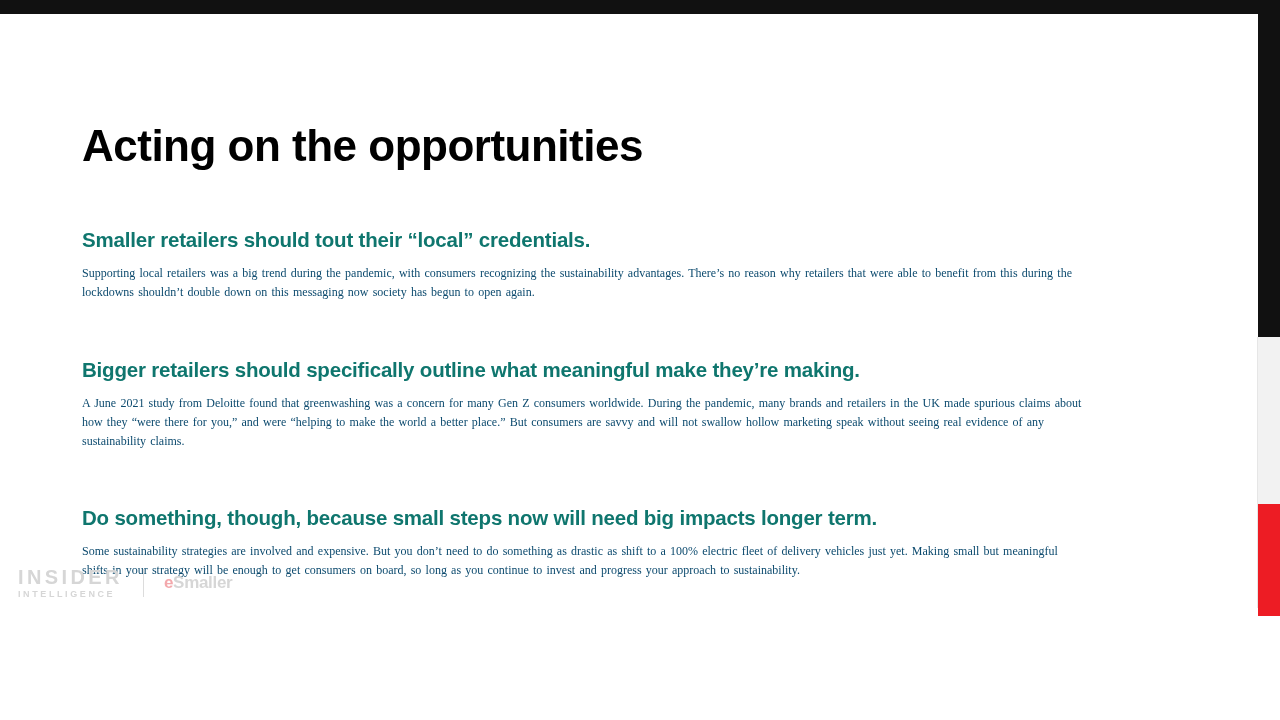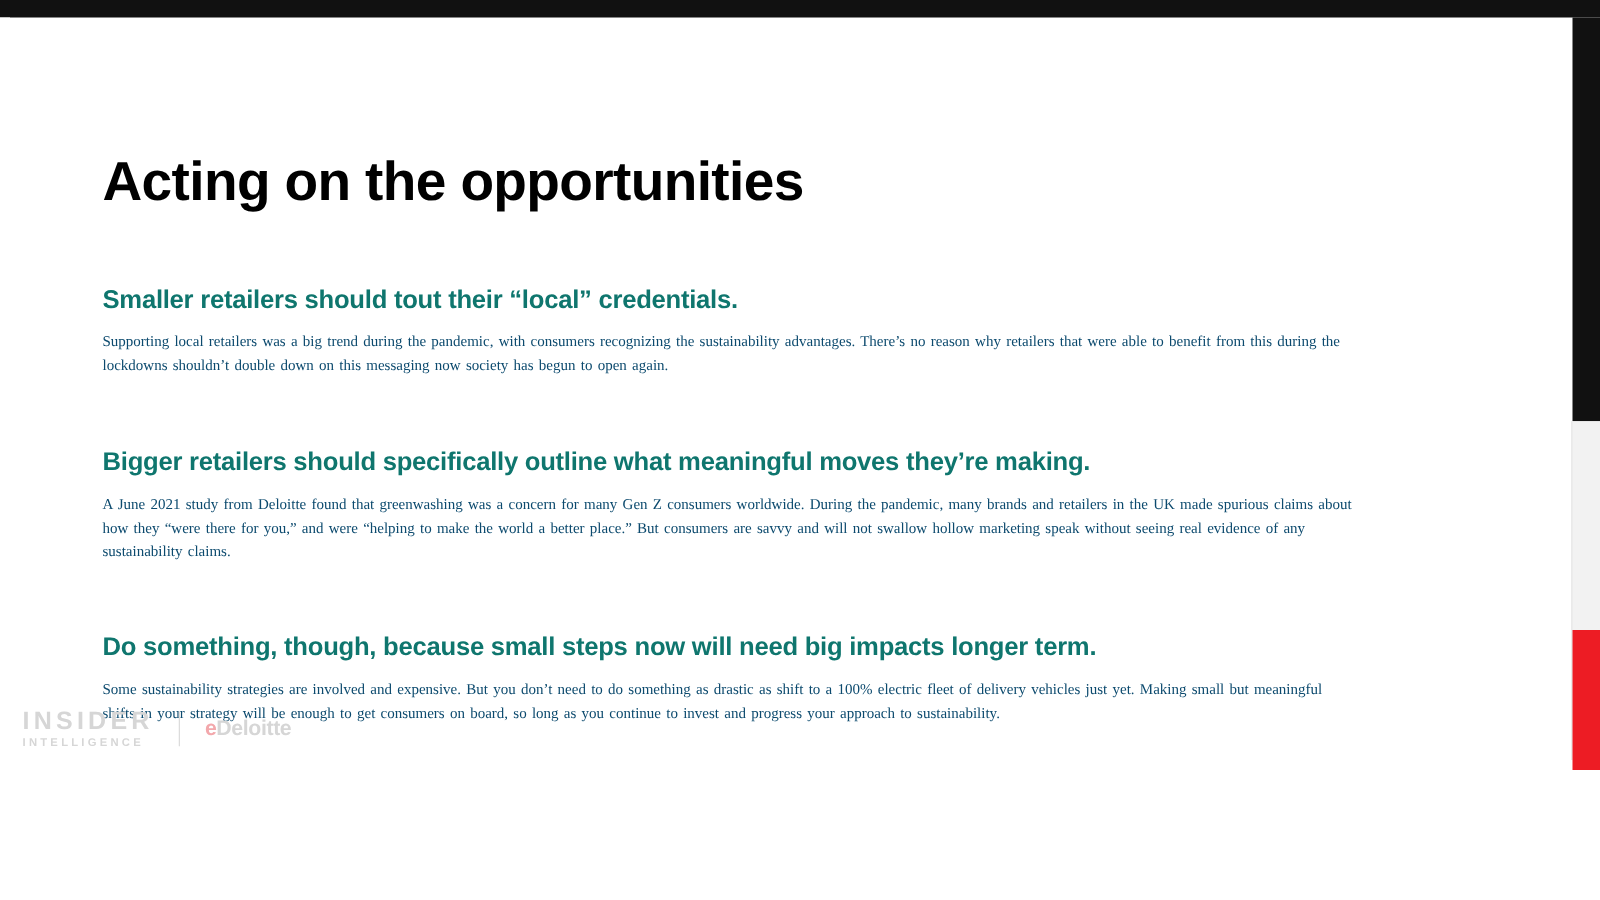--- a/index.html
+++ b/index.html
@@ -170,33 +170,33 @@
   <div class="content">
 
     <h1 class="title">Acting on the opportunities</h1>
 
     <div class="section" id="sec0">
       <h2>Smaller retailers should tout their “local” credentials.</h2>
       <p>Supporting local retailers was a big trend during the pandemic, with consumers recognizing the sustainability advantages. There’s no reason why retailers that were able to benefit from this during the lockdowns shouldn’t double down on this messaging now society has begun to open again.</p>
     </div>
 
     <div class="section" id="sec1">
-      <h2>Bigger retailers should specifically outline what meaningful moves they’re making.</h2>
+      <h2>Bigger retailers should specifically outline what meaningful make they’re making.</h2>
       <p>A June 2021 study from Deloitte found that greenwashing was a concern for many Gen Z consumers worldwide. During the pandemic, many brands and retailers in the UK made spurious claims about how they “were there for you,” and were “helping to make the world a better place.” But consumers are savvy and will not swallow hollow marketing speak without seeing real evidence of any sustainability claims.</p>
     </div>
 
     <div class="section" id="sec2">
       <h2>Do something, though, because small steps now will need big impacts longer term.</h2>
       <p>Some sustainability strategies are involved and expensive. But you don’t need to do something as drastic as shift to a 100% electric fleet of delivery vehicles just yet. Making small but meaningful shifts in your strategy will be enough to get consumers on board, so long as you continue to invest and progress your approach to sustainability.</p>
     </div>
 
   </div>
 
   <div class="footer">
     <div class="logo-insider">
       <span class="l1">INSIDER</span>
       <span class="l2">INTELLIGENCE</span>
     </div>
     <div class="divider"></div>
-    <div class="logo-emarketer"><span class="e">e</span><span>Deloitte</span></div>
+    <div class="logo-emarketer"><span class="e">e</span><span>Smaller</span></div>
   </div>
 
 </div>
 
 </body></html>

